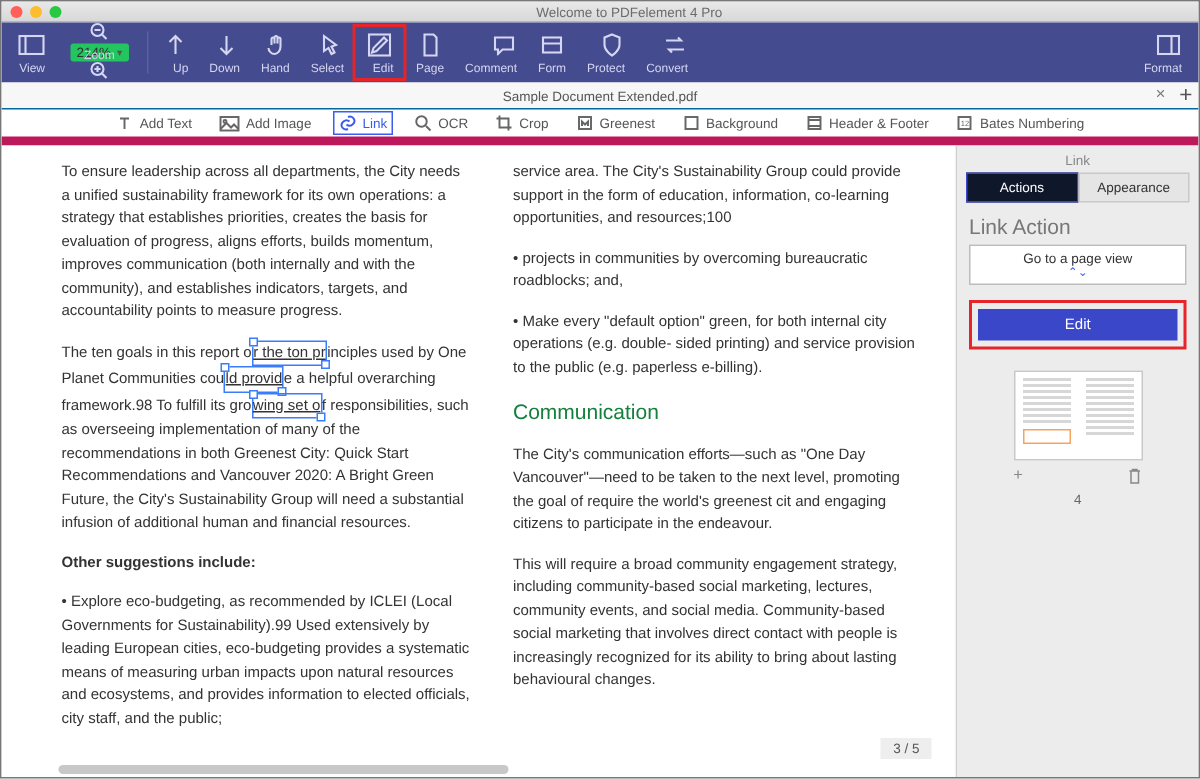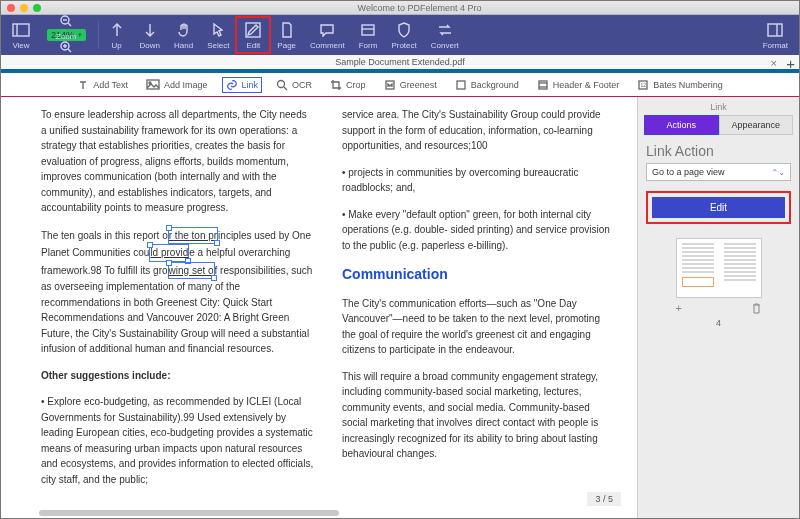--- a/index.html
+++ b/index.html
@@ -4,56 +4,56 @@
 <style>
   * { box-sizing: border-box; margin: 0; padding: 0; font-family: -apple-system, "Helvetica Neue", Arial, sans-serif; }
   html, body { width: 800px; height: 519px; overflow: hidden; background: #fff; }
   body { font-size: 10px; color: #333; border: 1px solid #777; }
   .titlebar { height: 14px; background: linear-gradient(#e9e9e9,#d8d8d8); display:flex; align-items:center; padding:0 6px; border-bottom:1px solid #b5b5b5;}
   .tl-btn { width:8px; height:8px; border-radius:50%; margin-right:5px;}
   .red { background:#ff5f57;} .yellow{background:#febc2e;} .green{background:#28c840;}
   .title-text { flex:1; text-align:center; font-size:9px; color:#6b6b6b;}
   .toolbar { height:40px; background:#454b8f; display:flex; align-items:center; padding:0 4px; color:#e3e5f5; justify-content:space-between;}
   .tbl-left, .tbl-right { display:flex; align-items:center;}
-  .tbl-item { display:flex; flex-direction:column; align-items:center; justify-content:center; font-size:8px; color:#d5d6f1; padding:0 7px; height:36px; position:relative;}
+  .tbl-item { display:flex; flex-direction:column; align-items:flex-end; justify-content:center; font-size:8px; color:#d5d6f1; padding:0 7px; height:36px; position:relative;}
   .tbl-item .ic { width:18px; height:18px; display:flex; align-items:center; justify-content:center; margin-bottom:2px;}
   .tbl-item svg { stroke:#d5d6f1; fill:none; stroke-width:1.4;}
   .zoomwrap { display:flex; align-items:center;}
   .zoombox { background:#22c55e; color:#333; font-size:9px; padding:1px 4px; border-radius:2px; margin:0 3px; display:flex; align-items:center;}
   .zoombox .caret { margin-left:4px; font-size:7px; color:#555;}
   .tbl-sep { width:1px; height:28px; background:#5b60a0; margin:0 2px;}
   .highlight-red { outline:2px solid #e6252a; outline-offset:-1px; }
-  .subbar { height:18px; background:#f7f7f7; border-bottom:4px solid #0369a1; display:flex; align-items:center; position:relative;}
+  .subbar { height:18px; background:#f7f7f7; border-bottom:1px solid #0369a1; display:flex; align-items:center; position:relative;}
   .tabname { flex:1; text-align:center; font-size:9px; color:#555;}
   .subbar .xbtn { position:absolute; right:22px; top:2px; font-size:11px; color:#777; }
   .subbar .plus { position:absolute; right:4px; top:0px; font-size:15px; color:#555; }
-  .toolrow { height:24px; background:#fff; border-bottom:1px solid #be185d; display:flex; align-items:center; justify-content:center; gap:10px;}
+  .toolrow { height:24px; background:#fff; border-bottom:6px solid #be185d; display:flex; align-items:center; justify-content:center; gap:10px;}
   .tritem { display:flex; align-items:center; font-size:9px; color:#555; gap:4px; padding:2px 4px;}
   .tritem svg { stroke:#666; fill:none; stroke-width:1.3;}
   .tritem.sel { color:#3a5cf0; border:1px solid #3a5cf0; padding:1px 3px; }
   .tritem.sel svg { stroke:#3a5cf0;}
   .main { display:flex; height:calc(519px - 14px - 40px - 18px - 24px - 2px); }
   .doc { flex:1; background:#fff; display:flex; align-items:flex-start; overflow:hidden; position:relative;}
   .cols { display:flex; gap:28px; padding:10px 22px 10px 40px; font-size:10px; color:#333; line-height:1.55;}
   .col { flex:1;}
   .col p { margin-bottom:11px;}
   .col strong { font-weight:600;}
-  .col h3 { font-size:14px; font-weight:700; color:#1d4ed8; margin:8px 0 10px;}
+  .col h3 { font-size:14px; font-weight:400; color:#15803d; margin:8px 0 10px;}
   .sel-box { display:inline-block; border:1px solid #3a7dfc; position:relative;text-decoration:underline; }
   .sel-box::before, .sel-box::after { content:''; position:absolute; width:4px; height:4px; background:#fff; border:1px solid #3a7dfc;}
   .sel-box::before { left:-3px; top:-3px;} .sel-box::after { right:-3px; bottom:-3px;}
   .pagebadge { position:absolute; right:16px; bottom:12px; background:#eee; color:#555; font-size:9px; padding:2px 8px;}
   .hscroll { position:absolute; left:38px; bottom:2px; height:6px; width:300px; background:#c8c8c8; border-radius:3px;}
   .sidepanel { width:162px; background:#ececec; border-left:1px solid #cfcfcf; display:flex; flex-direction:column;}
   .panel-title { text-align:center; font-size:9px; color:#888; padding:5px 0 3px;}
   .tabs2 { display:flex; font-size:9px; margin:0 6px 6px;}
   .tabs2 .tab { flex:1; text-align:center; padding:4px 0; background:#e5e5e5; border:1px solid #c9c9c9;}
-  .tabs2 .tab.active { background:#6d28d9; color:#fff; border-color:#3a47c9;}
+  .tabs2 .tab.active { background:#0f172a; color:#fff; border-color:#3a47c9;}
   .sec-label { font-size:14px; color:#777; padding:2px 8px 4px;}
-  .dropdown { margin:0 8px 10px; background:#fff; border:1px solid #bcbcbc; font-size:9px; padding:3px 5px; display:flex; justify-content:space-between; align-items:center;}
+  .dropdown { margin:0 8px 10px; background:#fff; border:1px solid #bcbcbc; font-size:9px; padding:3px 5px; display:flex; justify-content:space-between; align-items:center;flex-direction:column;}
   .dropdown .dc { color:#4a65ff; font-size:8px;}
   .editbtn-wrap { margin:0 8px 14px; border:2px solid #e6252a; padding:4px; }
   .editbtn { background:#3a47c9; color:#fff; text-align:center; font-size:10px; padding:5px 0;}
   .thumbwrap { display:flex; flex-direction:column; align-items:center;}
   .thumb { width:86px; height:60px; background:#fff; border:1px solid #c8c8c8; position:relative; overflow:hidden; display:flex;}
   .th-col { flex:1; padding:4px 5px;}
   .th-line { height:2px; background:#d7d7d7; margin-bottom:2px;}
   .th-box { height:10px; border:1px solid #f4a45e; margin-top:4px;}
   .thumb-ctrls { display:flex; justify-content:space-between; width:86px; margin-top:4px; color:#888; font-size:11px;}
   .thumb-num { font-size:9px; color:#666; margin-top:2px;}

